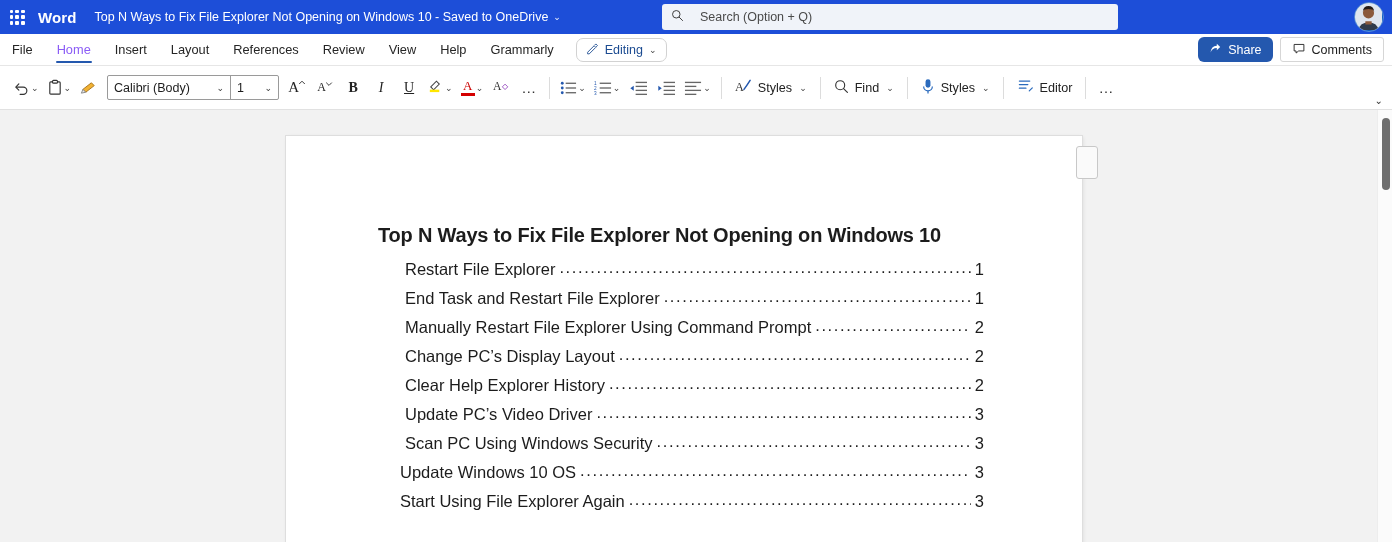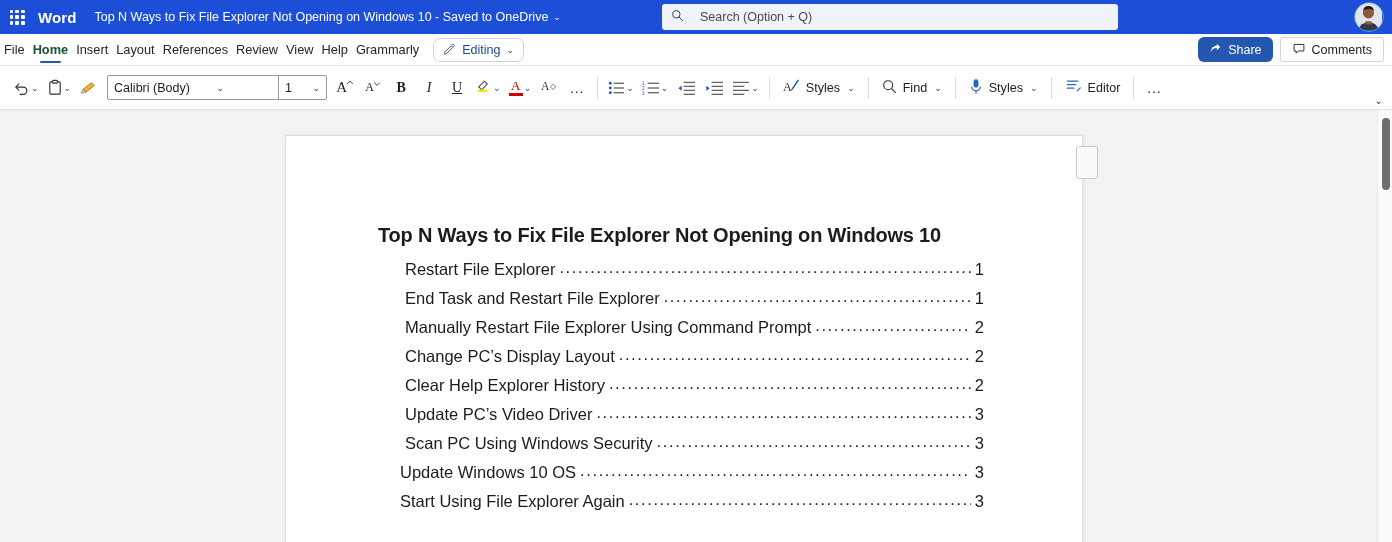--- a/index.html
+++ b/index.html
@@ -65,24 +65,24 @@
   
   .menubar {
     height: 32px; width: 100%;
     background: #ffffff;
     display: flex; align-items: stretch;
     position: relative;
     border-bottom: 1px solid #e6e6e6;
   }
   .tab {
     display: flex; align-items: center;
-    padding: 0 4px; font-size: 12.8px; color: #252525;
+    padding: 0 12px; font-size: 12.8px; color: #252525;
     cursor: pointer; position: relative; white-space: nowrap;
   }
-  .tab.active { font-weight: 700; color: #14532d; }
+  .tab.active { font-weight: 400; color: #8b5cf6; }
   .tab.active::after {
     content: ""; position: absolute;
     left: 11px; right: 11px; bottom: 2px; height: 2.5px;
     background: #2458ae; border-radius: 2px;
   }
   .editing-btn {
     display: flex; align-items: center; gap: 6px;
     height: 24px; margin: auto 0 auto 10px; padding: 0 9px;
     border: 1px solid #d2d2d2; border-radius: 7px;
     font-size: 12.5px; color: #1b4b91; cursor: pointer; background: #fff;
@@ -122,21 +122,21 @@
   }
   .rb.wide { padding: 0 7px; gap: 6px; font-size: 12.6px; }
   .rb .chev { font-size: 9px; color: #444; margin-left: 1px; }
   .rb-sep {
     width: 1px; height: 22px; background: #dcdcdc; margin: 0 6px;
     flex: 0 0 auto;
   }
   .fontbox {
     display: flex; align-items: center;
     height: 25px; border: 1px solid #9a9a9a; border-radius: 2px;
-    margin: 0 4px; background: #fff; overflow: hidden; gap: 48px;
+    margin: 0 4px; background: #fff; overflow: hidden;
   }
   .fontname {
     display: flex; align-items: center; justify-content: space-between;
     width: 122px; height: 100%; padding: 0 6px;
     font-size: 12.5px; color: #1c1c1c; cursor: pointer;
   }
   .fontsize {
     display: flex; align-items: center; justify-content: space-between;
     width: 48px; height: 100%; padding: 0 6px;
     font-size: 12.5px; color: #1c1c1c; cursor: pointer;

